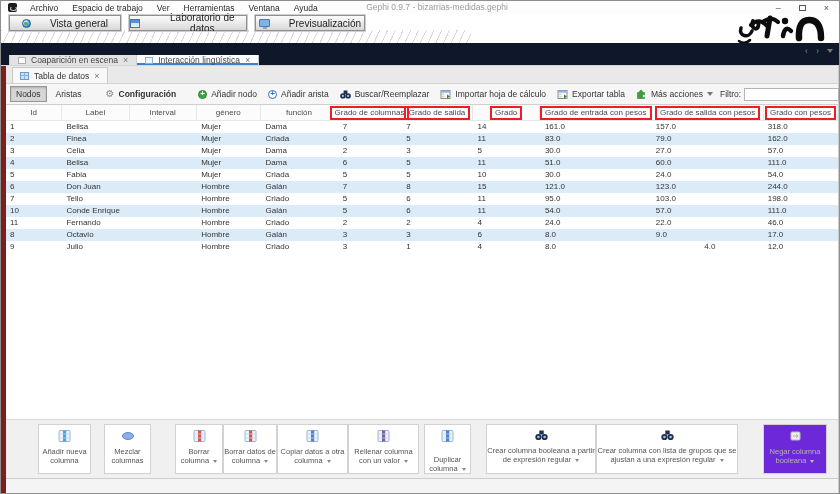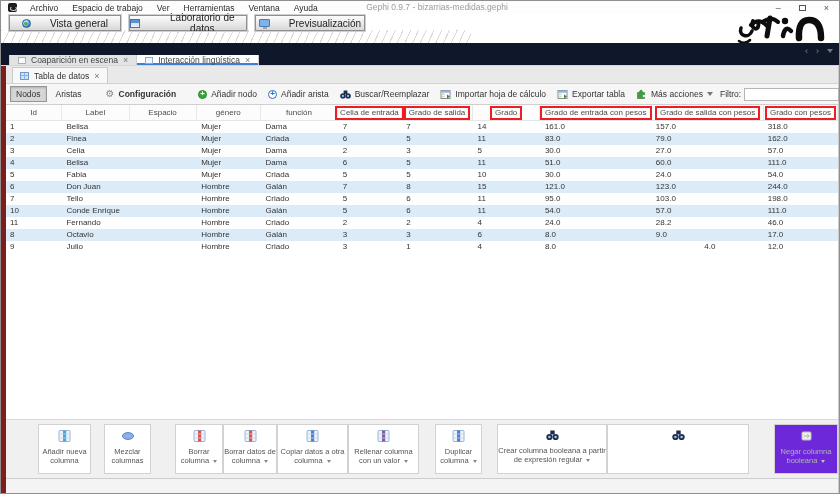--- a/index.html
+++ b/index.html
@@ -230,30 +230,30 @@
 
     <div class="datatable">
       <div class="thead" id="thead">
           <div class="hcell" style="width: 57px;">
             <span>Id</span>
           </div>
           <div class="hcell" style="width: 68px;">
             <span>Label</span>
           </div>
           <div class="hcell" style="width: 68px;">
-            <span>Espacio</span>
+            <span>Interval</span>
           </div>
           <div class="hcell" style="width: 65px;">
             <span>género</span>
           </div>
           <div class="hcell" style="width: 78px;">
             <span>función</span>
           </div>
           <div class="hcell" style="width: 64px;">
-            <span class="redbox" style="border-color: rgb(238, 28, 35);">Celia de entrada</span>
+            <span class="redbox" style="border-color: rgb(238, 28, 35);">Grado de columnas</span>
           </div>
           <div class="hcell" style="width: 72px;">
             <span class="redbox" style="border-color: rgb(238, 28, 35);">Grado de salida</span>
           </div>
           <div class="hcell" style="width: 68px;">
             <span class="redbox" style="border-color: rgb(238, 28, 35);">Grado</span>
           </div>
           <div class="hcell" style="width: 112px;">
             <span class="redbox" style="border-color: rgb(238, 28, 35);">Grado de entrada con pesos</span>
           </div>
@@ -372,21 +372,21 @@
           <div class="trow">
             <div class="tcell" style="width: 57px;">11</div>
             <div class="tcell" style="width: 68px;">Fernando</div>
             <div class="tcell" style="width: 68px;"></div>
             <div class="tcell" style="width: 65px;">Hombre</div>
             <div class="tcell" style="width: 78px;">Criado</div>
             <div class="tcell" style="width: 64px;">2</div>
             <div class="tcell" style="width: 72px;">2</div>
             <div class="tcell" style="width: 68px;">4</div>
             <div class="tcell" style="width: 112px;">24.0</div>
-            <div class="tcell" style="width: 113px;">28.2</div>
+            <div class="tcell" style="width: 113px;">22.0</div>
             <div class="tcell" style="width: 75px;">46.0</div>
           </div>
           <div class="trow alt">
             <div class="tcell" style="width: 57px;">8</div>
             <div class="tcell" style="width: 68px;">Octavio</div>
             <div class="tcell" style="width: 68px;"></div>
             <div class="tcell" style="width: 65px;">Hombre</div>
             <div class="tcell" style="width: 78px;">Galán</div>
             <div class="tcell" style="width: 64px;">3</div>
             <div class="tcell" style="width: 72px;">3</div>
@@ -457,21 +457,21 @@
         </button>
         <button class="abtn" style="width: 71px; margin-left: 0px;">
           <span><svg width="13" height="12" viewBox="0 0 13 12">
               <rect x="1" y="0.5" width="11" height="11" rx="1" fill="#eef4fb" stroke="#9ab4cf"></rect>
               <rect x="5" y="0.5" width="3.2" height="11" fill="#7b5ea7"></rect>
               <line x1="1" y1="4" x2="12" y2="4" stroke="#c3d4e6" stroke-width="0.8"></line>
               <line x1="1" y1="8" x2="12" y2="8" stroke="#c3d4e6" stroke-width="0.8"></line>
             </svg></span>
           <span class="cap">Rellenar columna con un valor <span class="dchev"></span></span>
         </button>
-        <button class="abtn" style="width: 47px; margin-left: 16px;">
+        <button class="abtn" style="width: 47px; margin-left: 5px; gap: 8px;">
           <span><svg width="13" height="12" viewBox="0 0 13 12">
               <rect x="1" y="0.5" width="11" height="11" rx="1" fill="#eef4fb" stroke="#9ab4cf"></rect>
               <rect x="5" y="0.5" width="3.2" height="11" fill="#4a7fd4"></rect>
               <line x1="1" y1="4" x2="12" y2="4" stroke="#c3d4e6" stroke-width="0.8"></line>
               <line x1="1" y1="8" x2="12" y2="8" stroke="#c3d4e6" stroke-width="0.8"></line>
             </svg></span>
           <span class="cap">Duplicar columna <span class="dchev"></span></span>
         </button>
         <button class="abtn" style="width: 110px; margin-left: 15px;">
           <span><svg width="13" height="11" viewBox="0 0 13 11">
@@ -484,20 +484,21 @@
           <span class="cap">Crear columna booleana a partir de expresión regular <span class="dchev"></span></span>
         </button>
         <button class="abtn" style="width: 142px; margin-left: 0px;">
           <span><svg width="13" height="11" viewBox="0 0 13 11">
               <rect x="4.3" y="0.5" width="4.4" height="4" fill="#1d2e4e"></rect>
               <circle cx="3.4" cy="7" r="3.1" fill="#1d2e4e"></circle>
               <circle cx="9.6" cy="7" r="3.1" fill="#1d2e4e"></circle>
               <circle cx="3.4" cy="7" r="1.3" fill="#9cc3ef"></circle>
               <circle cx="9.6" cy="7" r="1.3" fill="#9cc3ef"></circle>
             </svg></span>
+          <span class="cap">Crear columna con lista de grupos que se ajustan a una expresión regular <span class="dchev"></span></span>
         </button>
         <button class="abtn disabled" style="width: 64px; margin-left: 25px;">
           <span><svg width="13" height="12" viewBox="0 0 13 12">
               <rect x="2" y="2" width="9" height="8" rx="1" fill="#ececec" stroke="#bdbdbd"></rect>
               <path d="M4 6h5M7.3 4.2L9 6 7.3 7.8" stroke="#ababab" fill="none" stroke-width="0.9"></path>
             </svg></span>
           <span class="cap">Negar columna booleana <span class="dchev"></span></span>
         </button>
       </div>
 

